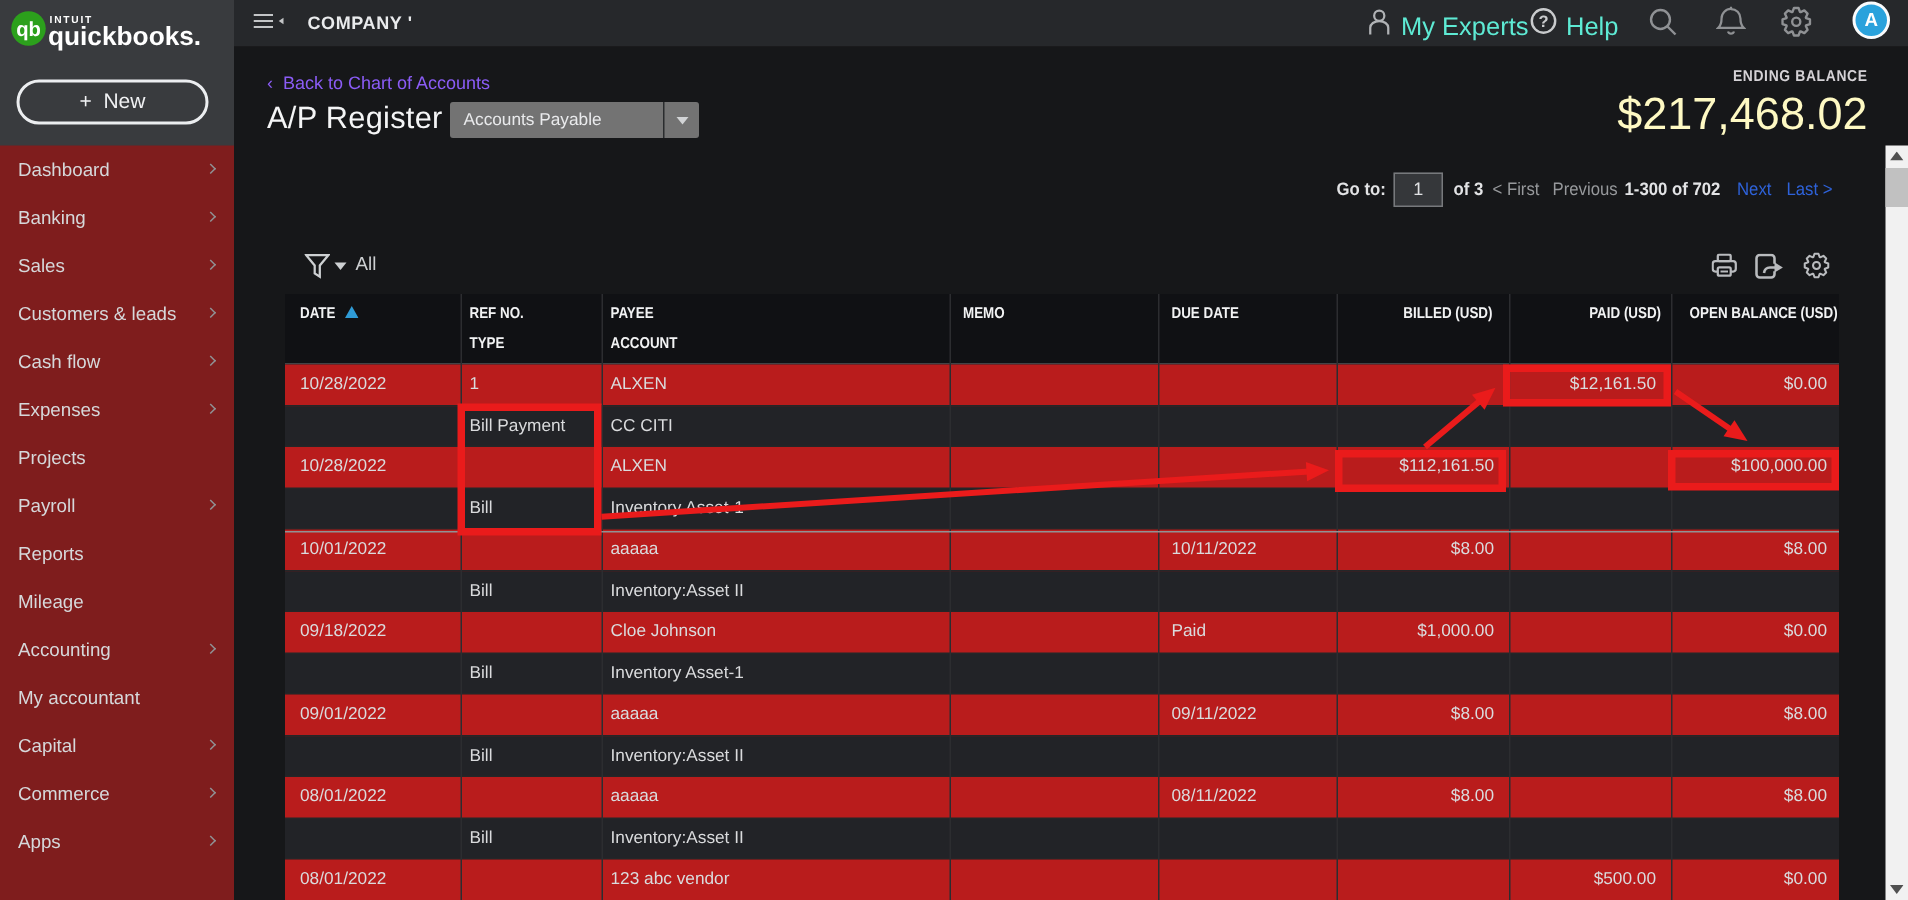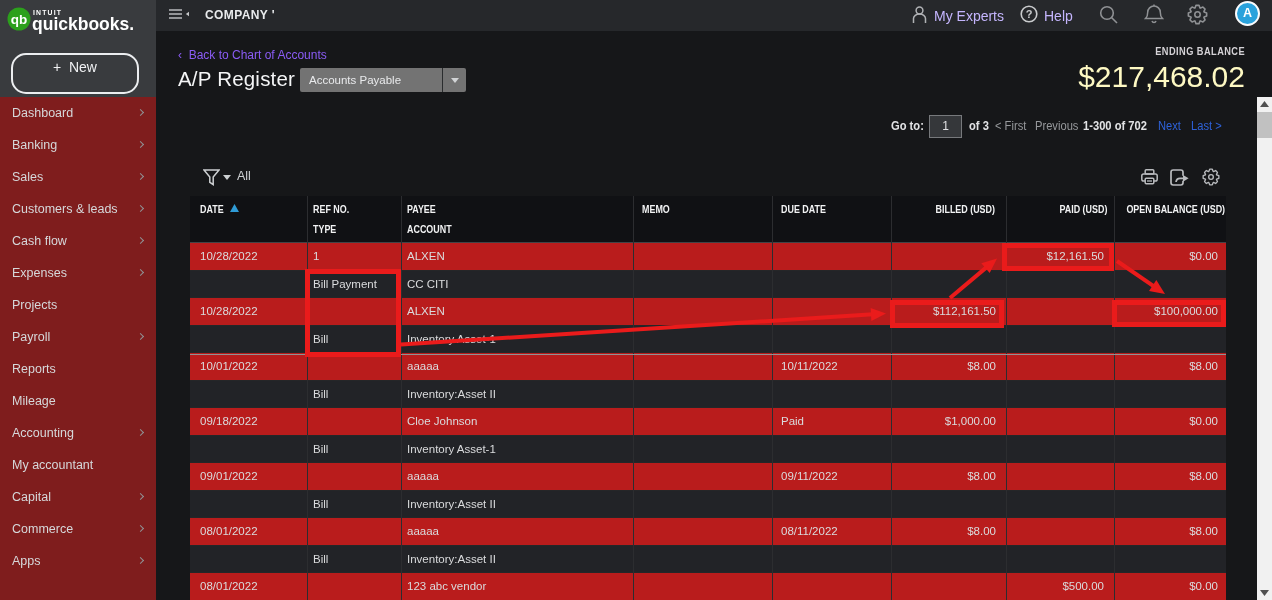--- a/index.html
+++ b/index.html
@@ -1,25 +1,25 @@
 <!DOCTYPE html>
 <html><head>
 <meta charset="utf-8">
 <style>
 * { margin:0; padding:0; box-sizing:border-box; }
 html,body { width:1272px; height:600px; overflow:hidden; background:#161719; font-family:"Liberation Sans", sans-serif; }
 .abs { position:absolute; }
 
 #topbar { position:absolute; left:156px; top:0; width:1116px; height:31px; background:#26282b; }
 #company { position:absolute; left:49px; top:8px; color:#e9ebed; font-size:12px; font-weight:bold; letter-spacing:.4px; }
-.tb-label { color:#c4b5fd; font-size:14px; }
+.tb-label { color:#5eead4; font-size:17px; }
 
 #sidebar { position:absolute; left:0; top:0; width:156px; height:600px; background:#7f1d1d; }
 #sidetop { position:absolute; left:0; top:0; width:156px; height:97px; background:#393b3e; }
-#newbtn { position:absolute; left:11px; top:53px; width:128px; height:41px; border:2px solid #eceef0; border-radius:15px; color:#f0f1f3; font-size:14px; text-align:center; line-height:25px; }
+#newbtn { position:absolute; left:11px; top:53px; width:128px; height:30px; border:2px solid #eceef0; border-radius:15px; color:#f0f1f3; font-size:14px; text-align:center; line-height:25px; }
 #menu { position:absolute; left:0; top:97px; width:156px; }
 .mi { position:relative; height:32px; line-height:32px; padding-left:12px; color:#d6d8da; font-size:12.5px; }
 .mi .chev { position:absolute; right:13px; top:13px; width:5px; height:5px; border-right:1.5px solid #909295; border-top:1.5px solid #909295; transform:rotate(45deg); }
 
 #content { position:absolute; left:156px; top:31px; width:1116px; height:569px; background:#161719; }
 #crumb { position:absolute; left:22px; top:17px; color:#8b5cf6; font-size:12px; }
 #title { position:absolute; left:22px; top:36px; color:#f4f5f6; font-size:20.5px; font-weight:normal; letter-spacing:.2px; }
 #dropdown { position:absolute; left:144px; top:37px; width:166px; height:24px; background:#737373; border-radius:2px; color:#e9eaec; font-size:11.5px; font-weight:normal; line-height:24px; padding-left:9px; }
 #dropdown .sep { position:absolute; right:23px; top:0; width:1px; height:24px; background:#2a2c2e; }
 #dropdown .car { position:absolute; right:7px; top:10px; width:0; height:0; border-left:4.5px solid transparent; border-right:4.5px solid transparent; border-top:5px solid #d2d4d6; }

